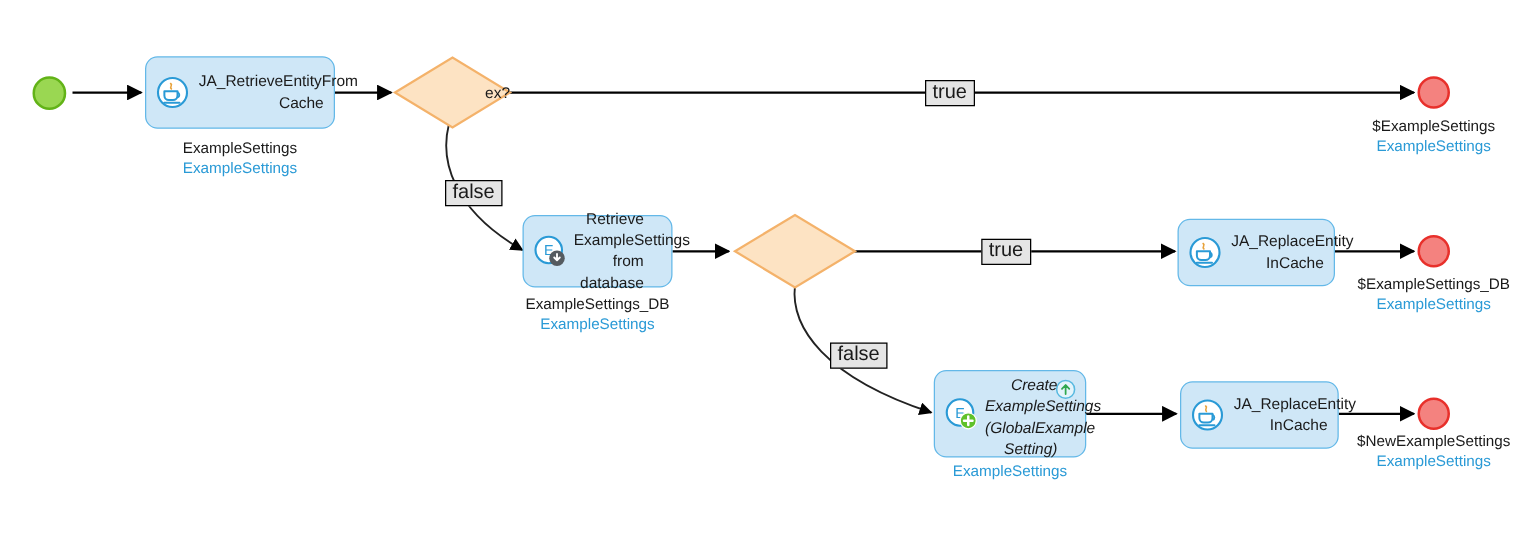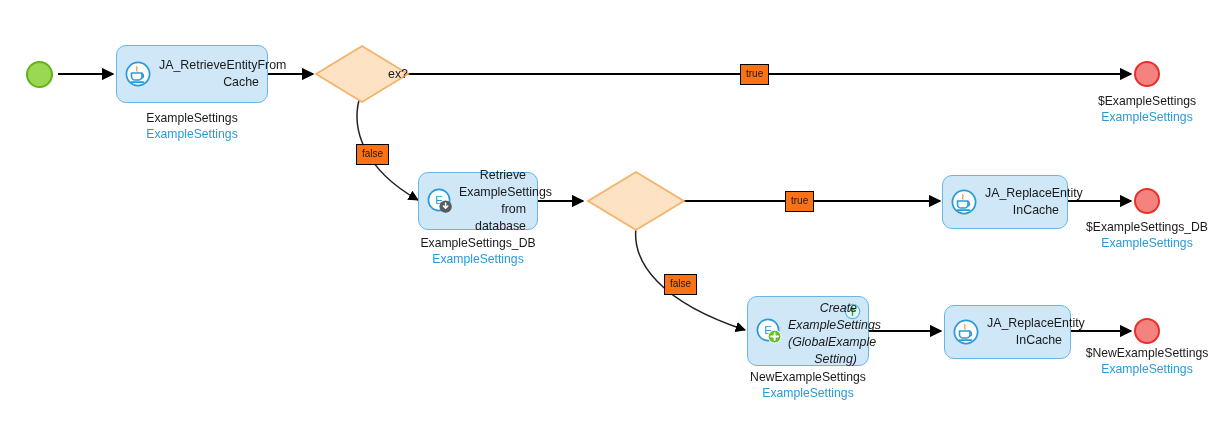--- a/index.html
+++ b/index.html
@@ -39,21 +39,21 @@
     left: 42px;
     right: 8px;
     top: 50%;
     transform: translateY(-50%);
     font-size: 12.4px;
     line-height: 17px;
     color: #1a1a1a;
     white-space: pre-line;
     text-align: right;
   }
-  .task-label.tight { left: 40px; right: 11px; }
+  .task-label.tight { left: 40px; right: 22px; }
 
   
   .node-icon {
     position: absolute;
     left: 8px;
     top: 50%;
     transform: translateY(-50%);
     width: 26px;
     height: 26px;
   }
@@ -103,23 +103,23 @@
     line-height: 16px;
     white-space: nowrap;
   }
   .caption .cap-name { color: #1a1a1a; display: block; }
   .caption .cap-type { color: #2a9ad6; display: block; }
 
   
   .cond {
     position: absolute;
     box-sizing: border-box;
-    background: #f97316;
+    background: #e5e5e5;
     border: 1.2px solid #000000;
-    font-size: 10px;
+    font-size: 16px;
     line-height: 14px;
     color: #1a1a1a;
     padding: 2px 5px 3px 5px;
     text-align: center;
     white-space: nowrap;
   }
 </style>
 </head>
 <body>
 
@@ -222,21 +222,20 @@
     <svg class="corner-icon" viewBox="0 0 18 18">
       <circle cx="9" cy="9" r="7.6" fill="#e4f4fb" stroke="#58b9e0" stroke-width="1.3"></circle>
       <path d="M9 13 V5.6 M5.9 8.6 L9 5.3 L12.1 8.6" fill="none" stroke="#2fa84f" stroke-width="1.5" stroke-linecap="round" stroke-linejoin="round"></path>
     </svg>
     <div class="task-label tight" style="top:54%;font-style:italic;">Create
 ExampleSettings
 (GlobalExample
 Setting)</div>
   </div>
   <div class="caption" style="left:708px; top:369px; width:200px;">
-    <span class="cap-name">NewExampleSettings</span>
     <span class="cap-type">ExampleSettings</span>
   </div>
 
   <div class="task" style="left:944px; top:305px; width:127px; height:54px;">
     <svg class="node-icon" viewBox="0 0 26 26">
       <circle cx="13" cy="13" r="11.6" fill="#ffffff" stroke="#2a9ad6" stroke-width="1.7"></circle>
       <path d="M11.5 5.8 c2.2 1.6 -1.4 2.4 0.6 4.3" fill="none" stroke="#e8a33d" stroke-width="1.3" stroke-linecap="round"></path>
       <path d="M6.5 12 h10.5 v3.4 a3.6 3.6 0 0 1 -3.6 3.6 h-3.3 a3.6 3.6 0 0 1 -3.6 -3.6 z" fill="none" stroke="#2a9ad6" stroke-width="1.6" stroke-linejoin="round"></path>
       <path d="M17.1 12.8 a2.3 2.3 0 0 1 0 4.2" fill="none" stroke="#2a9ad6" stroke-width="1.5"></path>
       <line x1="6.4" y1="21.1" x2="18.6" y2="21.1" stroke="#2a9ad6" stroke-width="1.6" stroke-linecap="round"></line>

